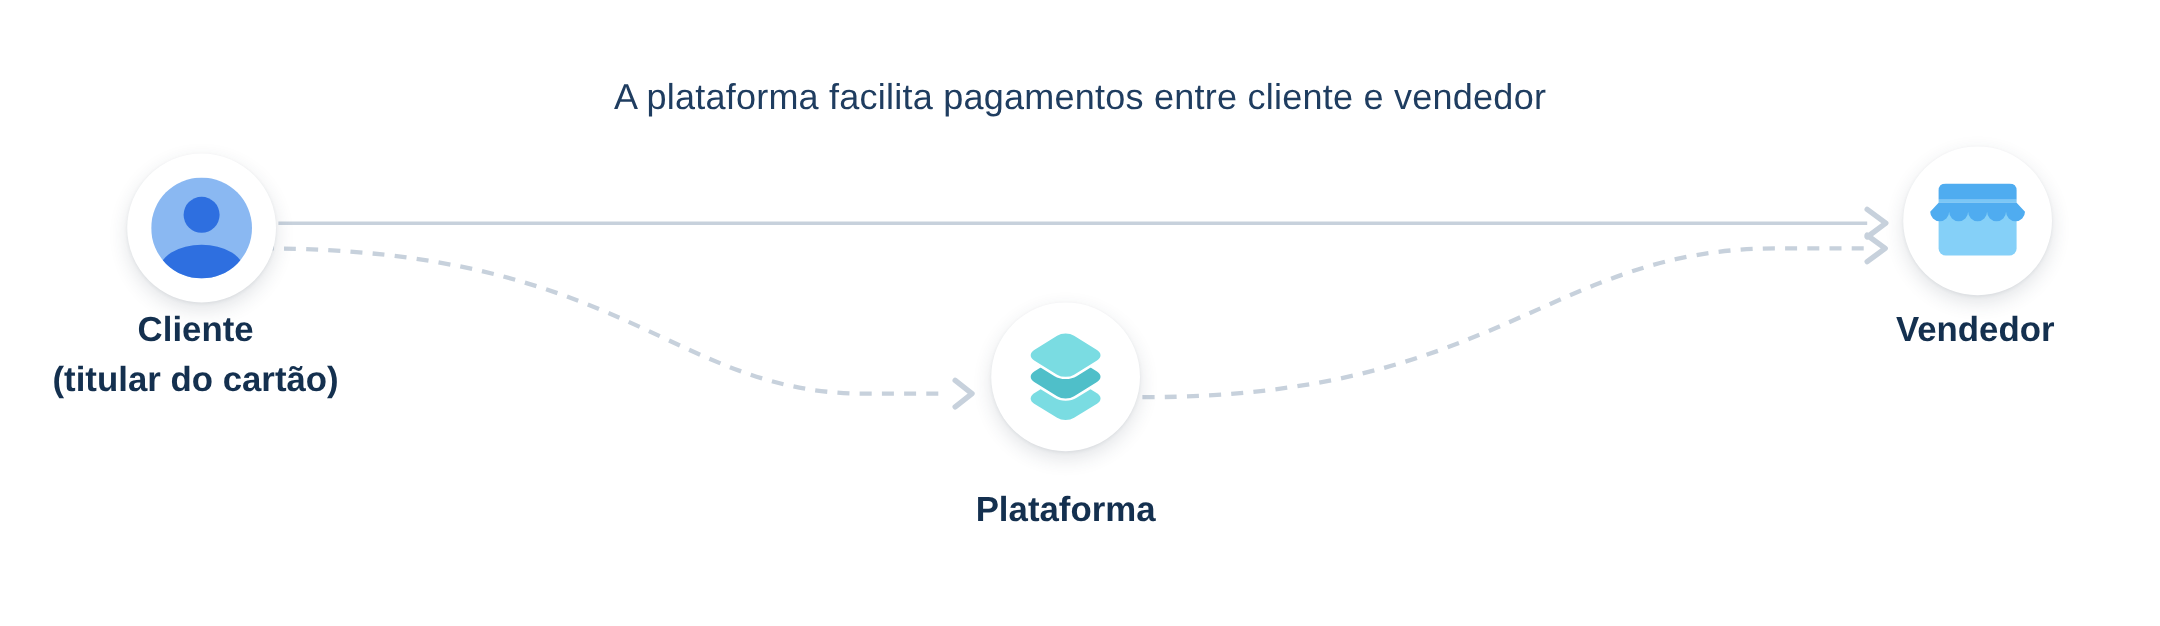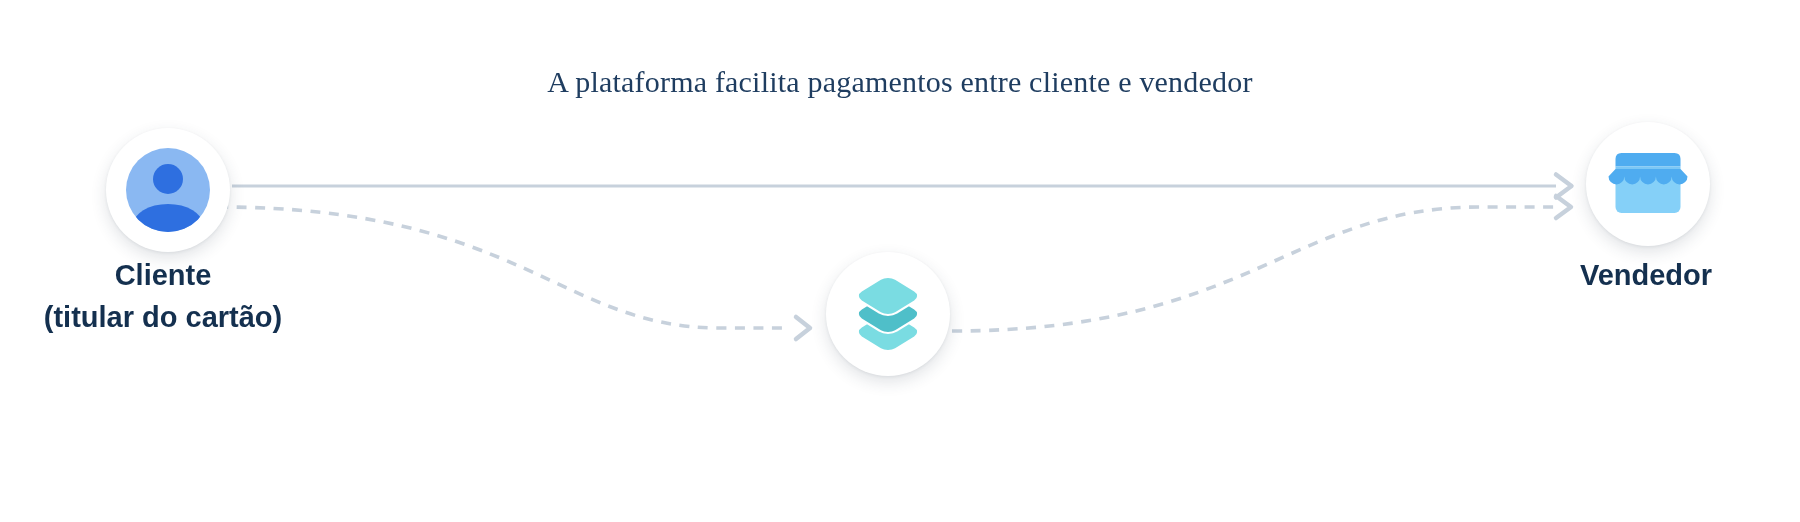--- a/index.html
+++ b/index.html
@@ -26,21 +26,20 @@
   }
   .title{
     position:absolute;
     left:0;right:0;top:62px;
     text-align:center;
     font-size:30px;
     line-height:40px;
     font-weight:400;
     color:var(--title-text);
     letter-spacing:0.2px;
-    font-family:Liberation Serif, serif;
   }
   .edges{
     position:absolute;left:0;top:0;
     width:1800px;height:522px;
     z-index:1;
     pointer-events:none;
   }
   .edge-solid{
     fill:none;
     stroke:var(--line);
@@ -132,20 +131,23 @@
 
   <div class="node" style="left:826px;top:252px;">
     <div class="circle">
       <svg width="80" height="84" viewBox="-40 -42 80 84" xmlns="http://www.w3.org/2000/svg" aria-hidden="true">
         <rect class="layer-light layer-bottom" x="-23.5" y="-23.5" width="47" height="47" rx="10" transform="translate(0,18) scale(1,0.62) rotate(45)"></rect>
         <rect class="layer-dark" x="-23.5" y="-23.5" width="47" height="47" rx="10" transform="translate(0,0) scale(1,0.62) rotate(45)"></rect>
         <rect class="layer-light" x="-23.5" y="-23.5" width="47" height="47" rx="10" transform="translate(0,-18) scale(1,0.62) rotate(45)"></rect>
       </svg>
     </div>
   </div>
+  <div class="node-label" style="left:678px;top:404px;">
+    <div>Plataforma</div>
+  </div>
 
   <div class="node" style="left:1586px;top:122px;">
     <div class="circle">
       <svg width="80" height="62" viewBox="0 0 80 62" xmlns="http://www.w3.org/2000/svg" aria-hidden="true">
         <rect class="store-body" x="7.5" y="20" width="65" height="40" rx="6"></rect>
         <path class="store-primary" d="M 7.5 13.5 L 7.5 6 Q 7.5 0 13.5 0 L 66.5 0 Q 72.5 0 72.5 6 L 72.5 13.5 Z"></path>
         <rect class="store-separator" x="7.5" y="13.5" width="65" height="2.5"></rect>
         <path class="store-primary" d="M 7.5 16 L 72.5 16 L 79.5 23.5
                  A 7.9 7.9 0 0 1 63.7 23.5
                  A 7.9 7.9 0 0 1 47.9 23.5

